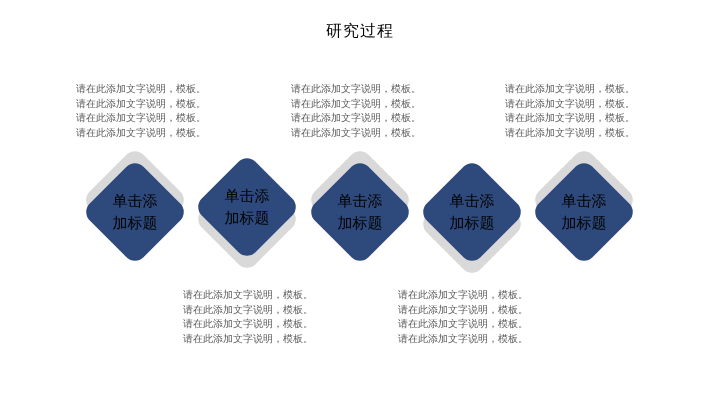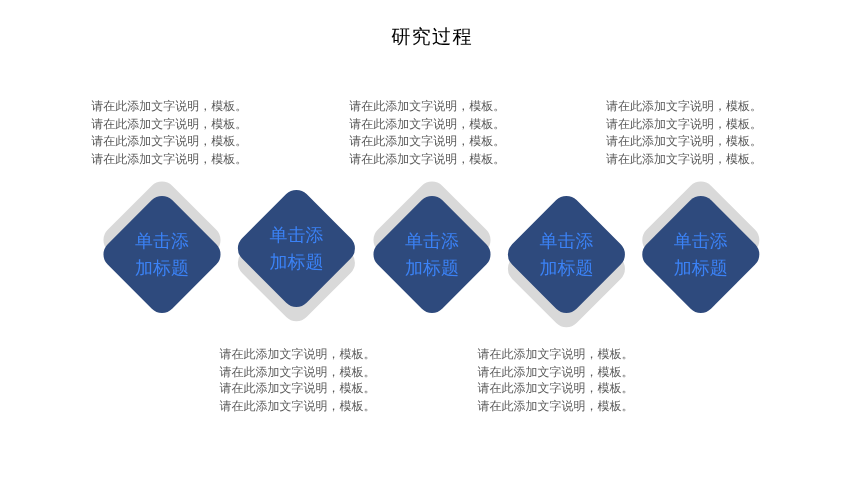--- a/index.html
+++ b/index.html
@@ -8,35 +8,36 @@
     background:#ffffff;
     font-family:"DejaVu Sans", "Liberation Sans", sans-serif;
   }
   .title {
     position:absolute; left:0; top:21px; width:720px; text-align:center;
     font-size:16px; color:#000000; letter-spacing:1px;
   }
   .desc {
     position:absolute; font-size:10px; line-height:14.5px; color:#595959;
     white-space:nowrap;
+    font-family:Liberation Mono, monospace;
   }
   .desc div { height:14.5px; }
   .node { position:absolute; width:110px; height:110px; }
   .shape {
     position:absolute; left:50%; top:50%;
     width:76px; height:76px;
     border-radius:12px;
     transform:translate(-50%,-50%) rotate(45deg);
   }
   .shadow { background:#d9d9d9; }
   .main { background:#2e4a7d; }
   .label {
     position:absolute; left:0; top:50%; width:110px; text-align:center;
     transform:translateY(-50%);
-    color:#3b82f6; font-size:15px; line-height:22px;
+    color:#000000; font-size:15px; line-height:22px;
   }
 </style>
 </head>
 <body>
 
 <div class="title">研究过程</div>
 
 <div class="desc" style="left:76px; top:83px;">
   <div>请在此添加文字说明，模板。</div>
   <div>请在此添加文字说明，模板。</div>

